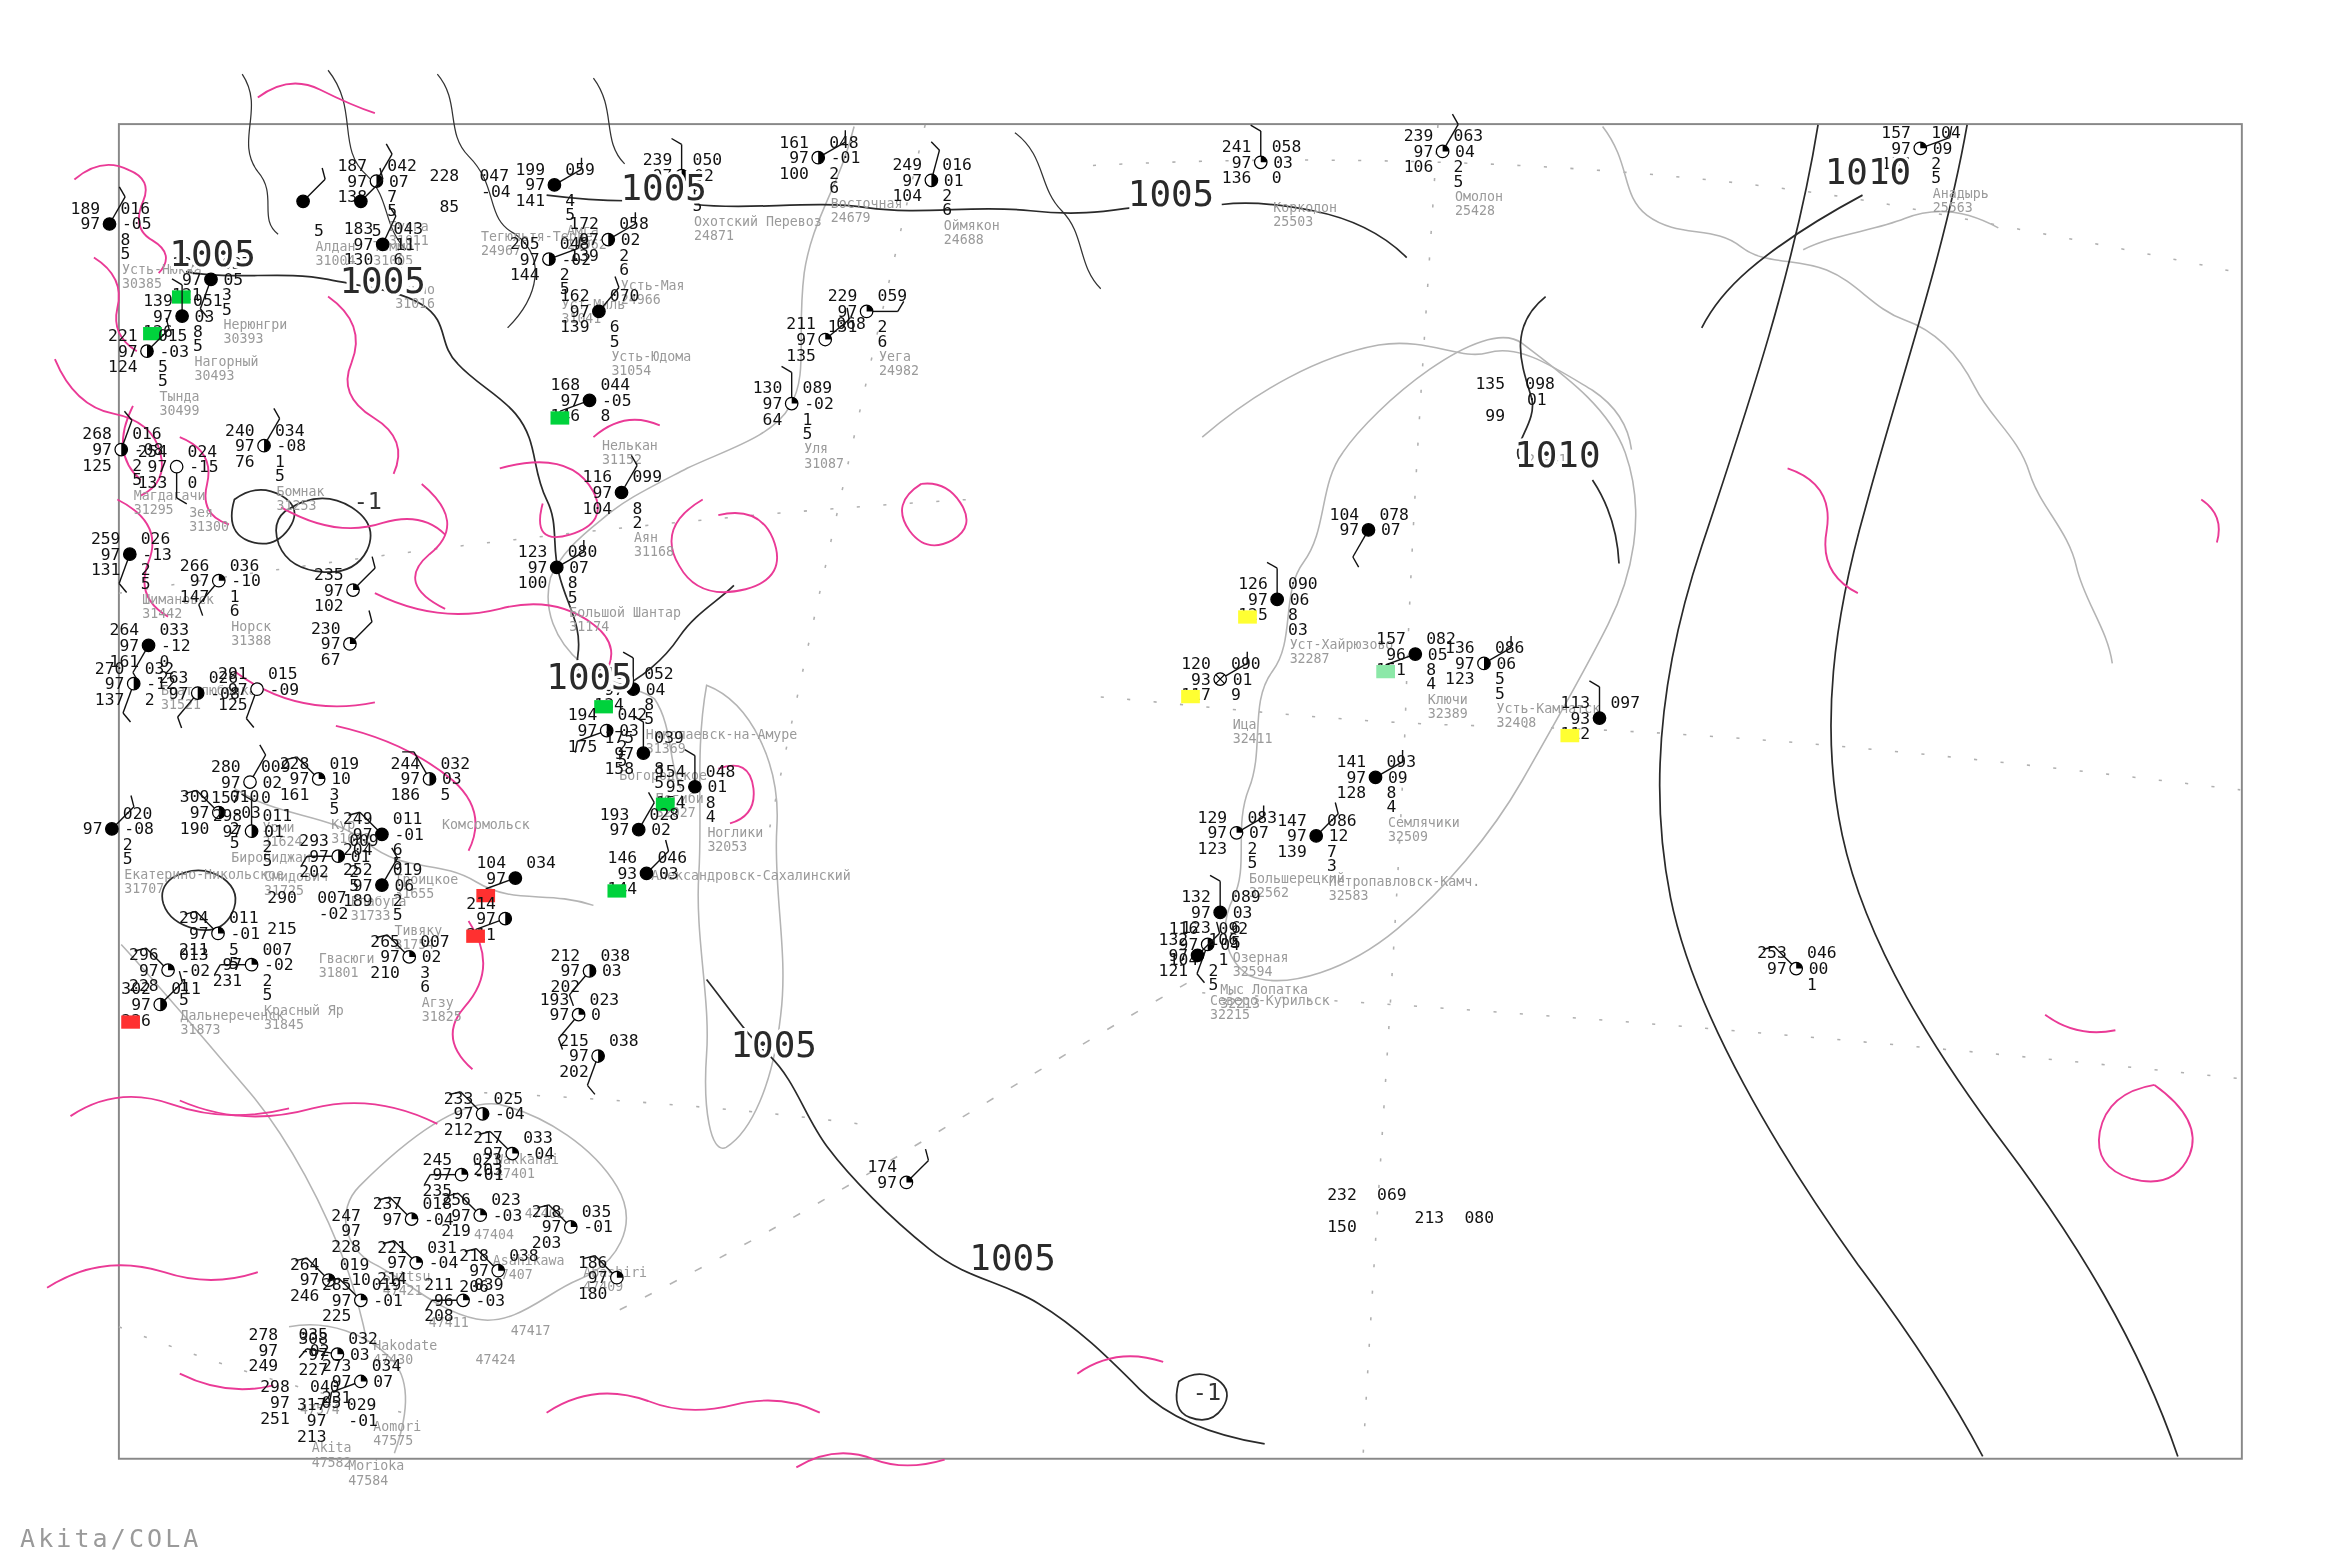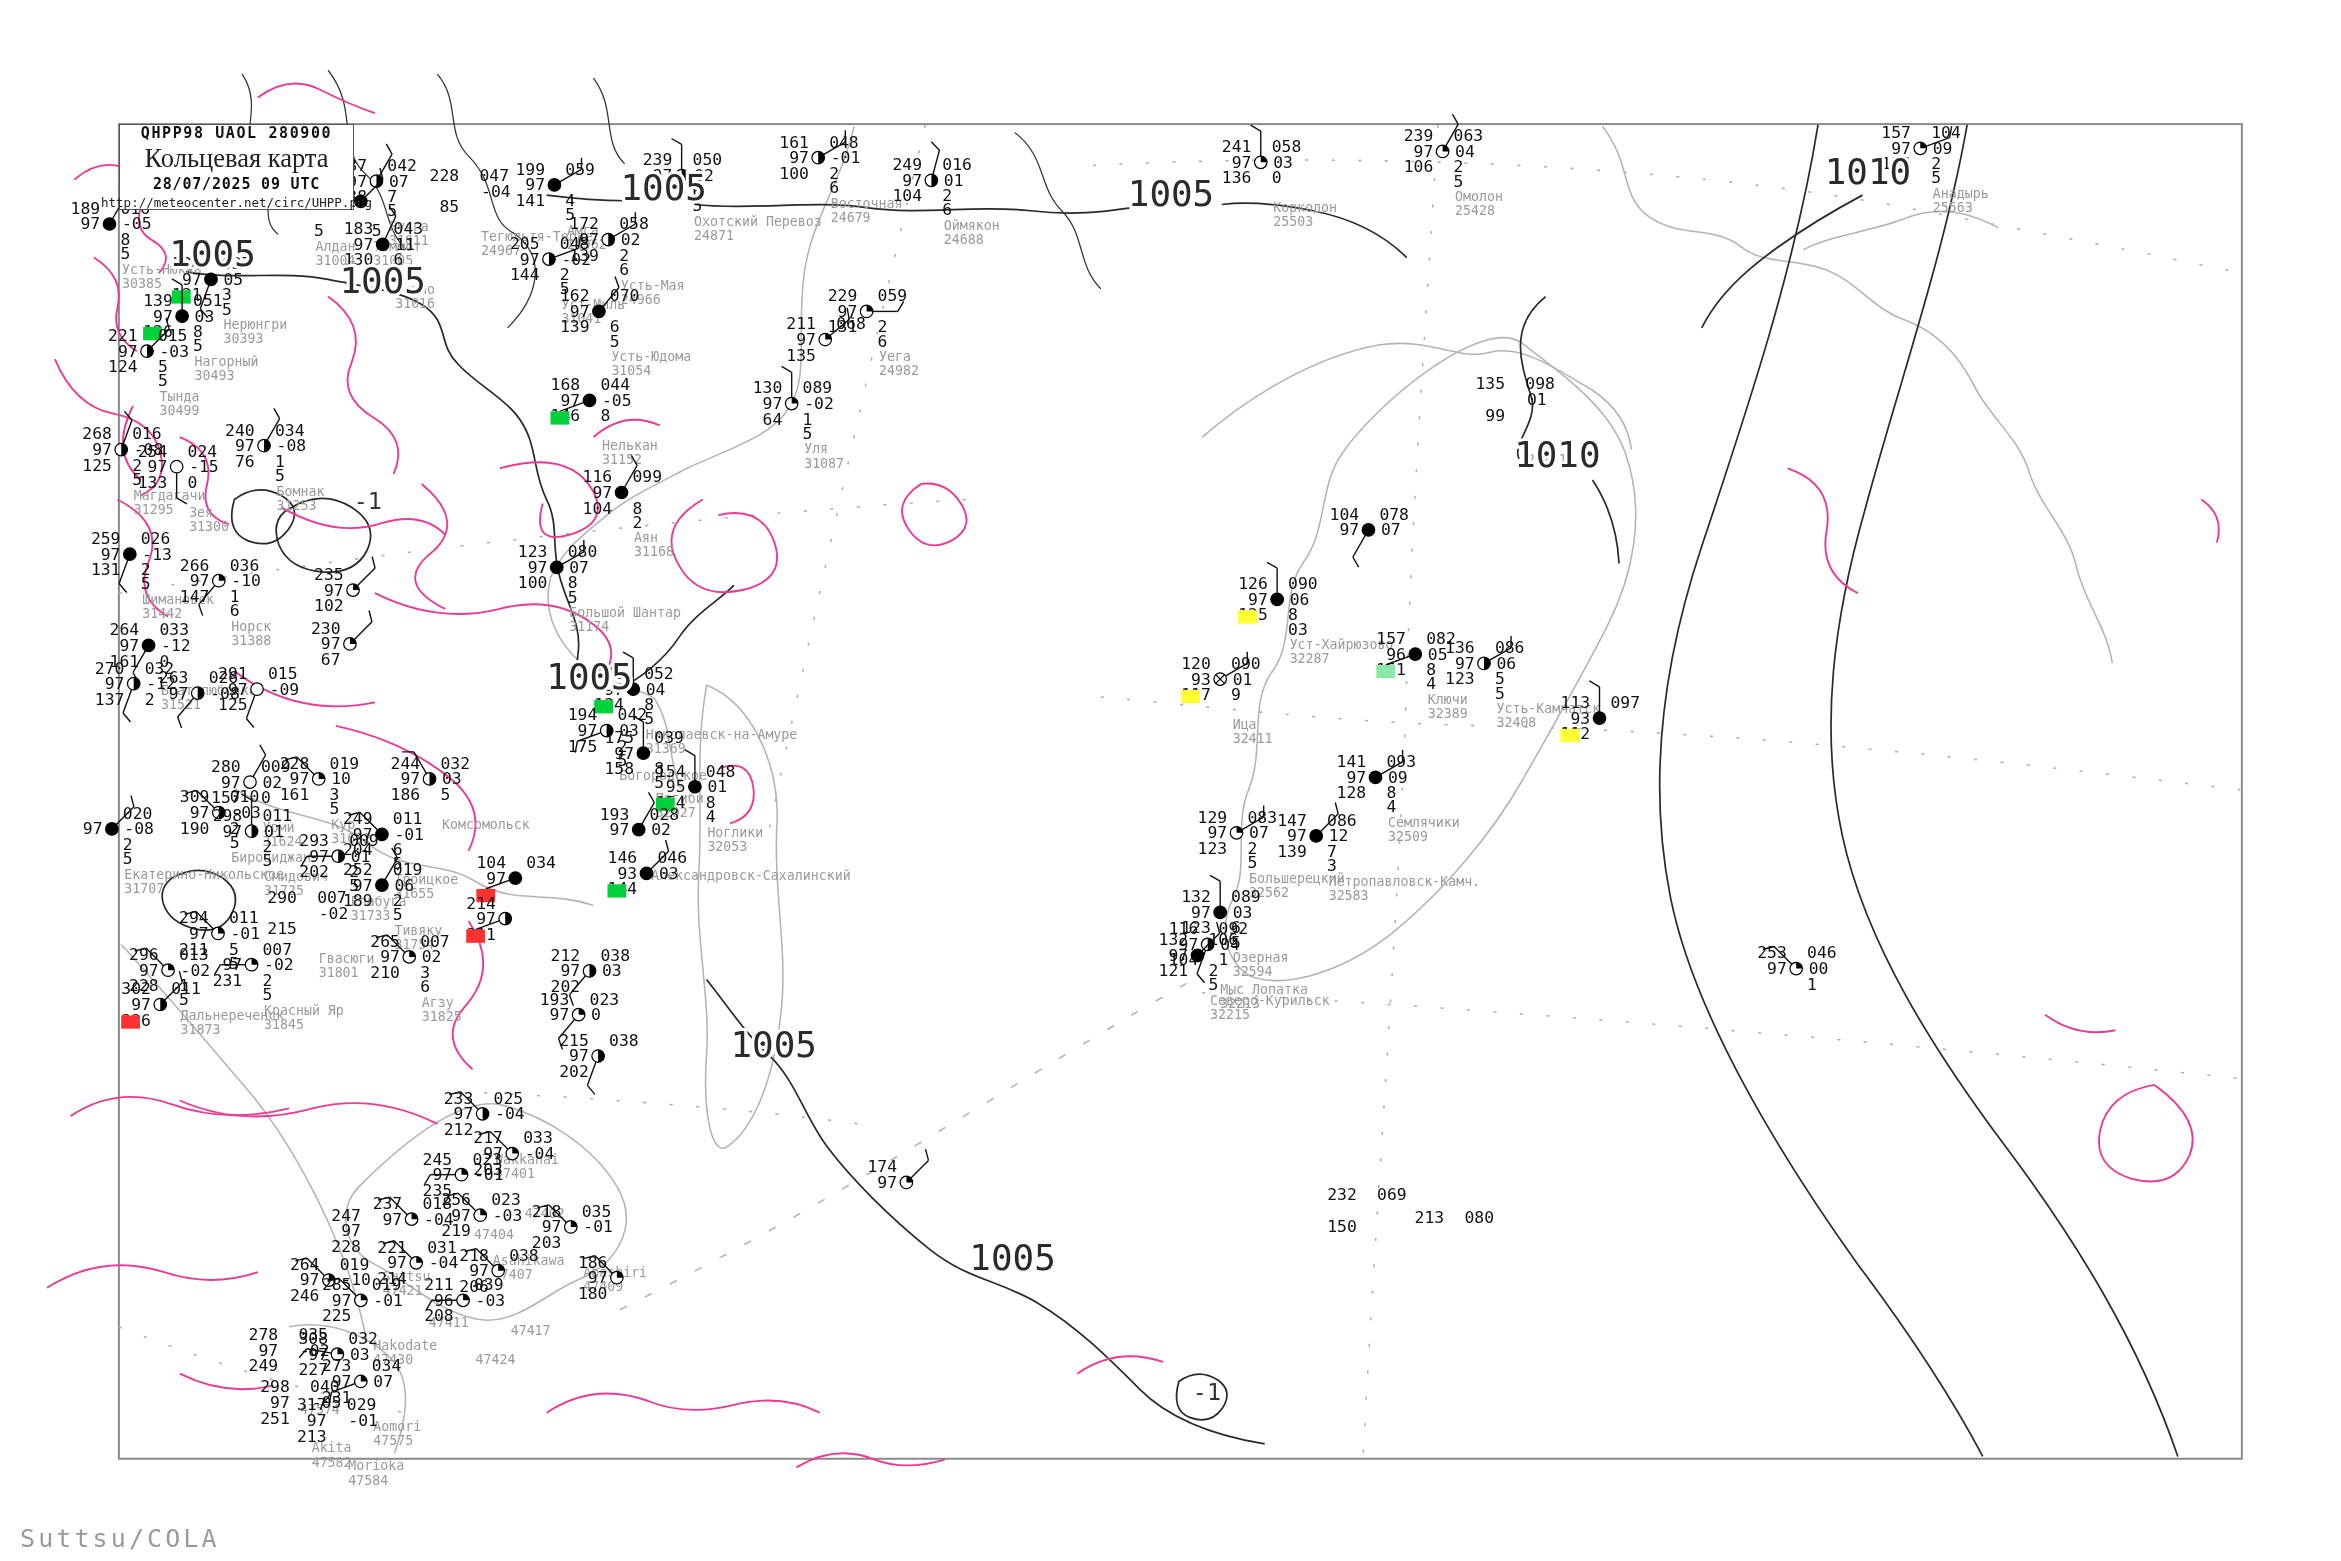--- a/index.html
+++ b/index.html
@@ -1315,23 +1315,17 @@
         <text x="755" y="883" font-size="46" fill="#2a2a2a" text-anchor="middle" font-family="&quot;DejaVu Sans Mono&quot;, monospace" paint-order="stroke" stroke="#fff" stroke-width="8">1005</text>
         <text x="991" y="1354" font-size="46" fill="#2a2a2a" text-anchor="middle" font-family="&quot;DejaVu Sans Mono&quot;, monospace" paint-order="stroke" stroke="#fff" stroke-width="8">1005</text>
         <text x="1297" y="1627" font-size="46" fill="#2a2a2a" text-anchor="middle" font-family="&quot;DejaVu Sans Mono&quot;, monospace" paint-order="stroke" stroke="#fff" stroke-width="8">1005</text>
         <text x="2393" y="236" font-size="46" fill="#2a2a2a" text-anchor="middle" font-family="&quot;DejaVu Sans Mono&quot;, monospace" paint-order="stroke" stroke="#fff" stroke-width="8">1010</text>
         <text x="1995" y="598" font-size="46" fill="#2a2a2a" text-anchor="middle" font-family="&quot;DejaVu Sans Mono&quot;, monospace" paint-order="stroke" stroke="#fff" stroke-width="8">1010</text>
         <text x="471" y="652" font-size="30" fill="#333" text-anchor="middle" font-family="&quot;DejaVu Sans Mono&quot;, monospace">-1</text>
         <text x="1546" y="1794" font-size="30" fill="#333" text-anchor="middle" font-family="&quot;DejaVu Sans Mono&quot;, monospace">-1</text>
       </g>
   </svg>
 
-  <div class="titlebox">
-    <div class="l1">QHPP98  UAOL  280900</div>
-    <div class="l2">Кольцевая карта</div>
-    <div class="l3">28/07/2025 09 UTC</div>
-    <div class="l4">http://meteocenter.net/circ/UHPP.png</div>
-  </div>
 
-  <div class="footL">Suttsu/COLA</div>
+  <div class="footL">Akita/COLA</div>
   <div class="footR">2025-07-28-12:30</div>
 </div>
 
 
 </body></html>

